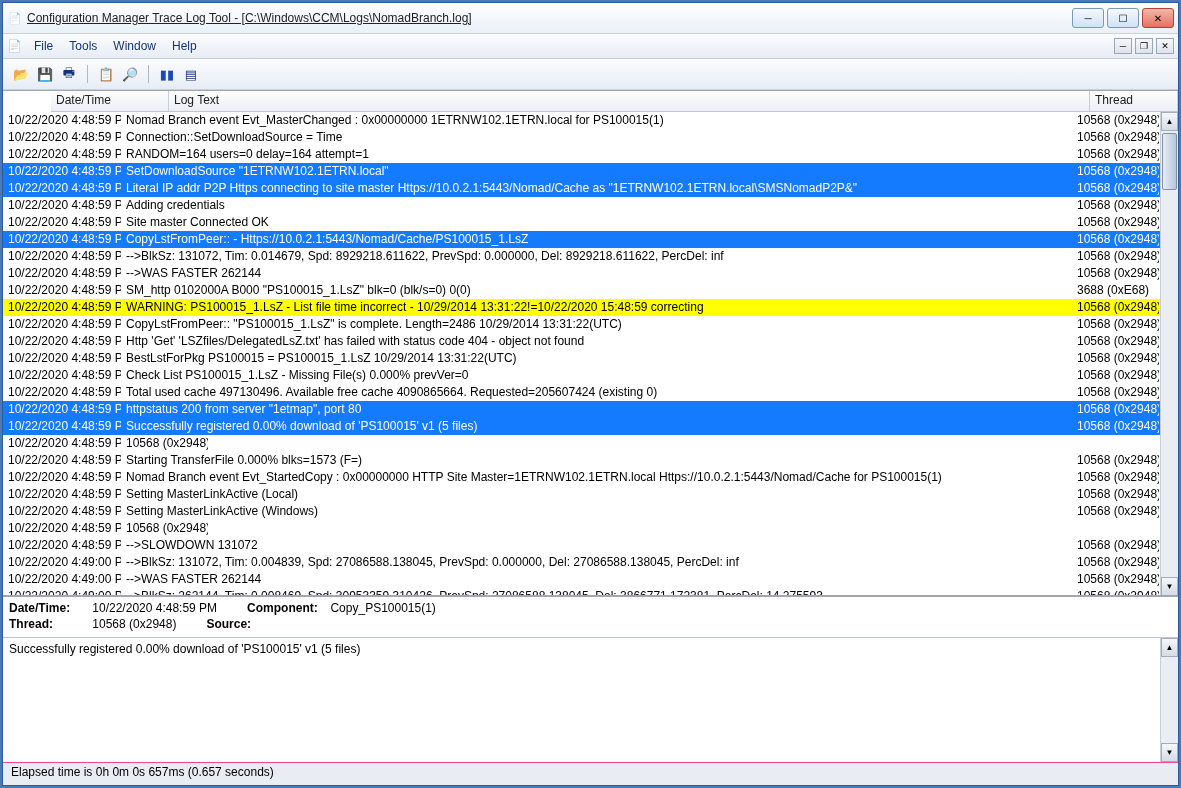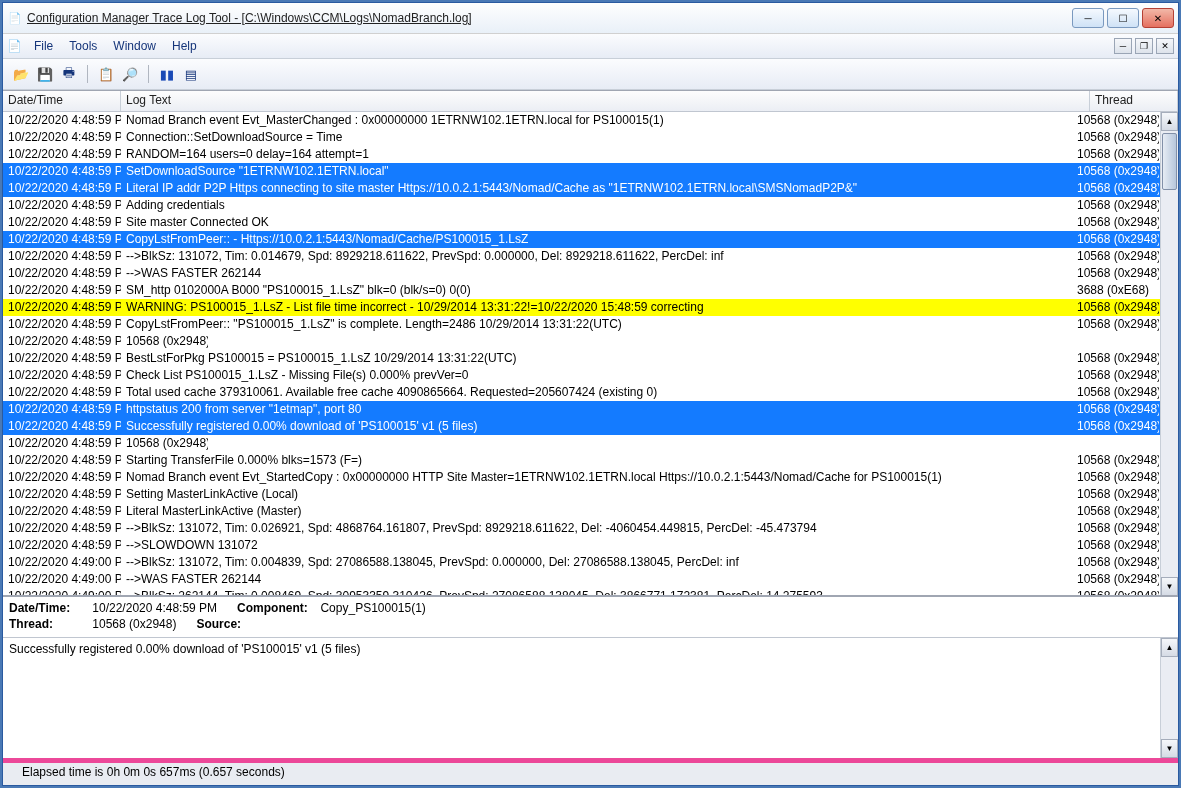--- a/index.html
+++ b/index.html
@@ -12,42 +12,42 @@
 .tb-btn.close{background:linear-gradient(#f2b8a8,#e57060);border-color:#b54034;}
 .menubar{height:24px;background:linear-gradient(#fbfcfe,#e7ecf5);display:flex;align-items:center;padding:0 4px;border-bottom:1px solid #c8cfd8;position:relative;}
 .menubar .doc-ctrl{display:flex;gap:3px;margin-left:auto;}
 .doc-ctrl .dc{width:16px;height:14px;border:1px solid #9aa5b5;background:linear-gradient(#f5f7fa,#dde3eb);font-size:9px;display:flex;align-items:center;justify-content:center;}
 .menubar .menu-item{padding:2px 8px;color:#15357a;}
 .toolbar{height:26px;background:linear-gradient(#fbfcfe,#e7ecf5);display:flex;align-items:center;padding:2px 8px;border-bottom:1px solid #c8cfd8;gap:4px;}
 .toolbar .tbtn{width:20px;height:20px;display:flex;align-items:center;justify-content:center;font-size:13px;color:#15357a;}
 .toolbar .sep{width:1px;height:18px;background:#b0b6c0;margin:0 4px;}
 .grid-wrap{flex:1;display:flex;overflow:hidden;border-top:1px solid #a0a6b2;}
 .grid{flex:1;overflow:hidden;}
-.grid-header{height:20px;background:linear-gradient(#fdfdfd,#ebeef4);display:flex;border-bottom:1px solid #c0c6d0;}
+.grid-header{height:20px;background:linear-gradient(#fdfdfd,#ebeef4);display:flex;border-bottom:1px solid #c0c6d0;margin-left:48px;}
 .grid-header .col{border-right:1px solid #c8cfd8;padding:2px 5px;box-sizing:border-box;color:#222;font-size:12px;}
 .scroll-area{position:relative;height:calc(100% - 20px);display:flex;}
 .rows{flex:1;overflow:hidden;background:#fff;}
 .row{height:17px;display:flex;align-items:center;font-size:12px;line-height:17px;white-space:nowrap;overflow:hidden;}
 .row .cell{padding:0 5px;box-sizing:border-box;overflow:hidden;white-space:nowrap;}
 .row .cell.thread{border-right:1px solid transparent;}
 .row.sel{background:#147bff;color:#fff;}
 .row.sel .cell{color:#fff;}
 .row.warn{background:#ffff00;}
 .vscroll{width:17px;background:#eaedf3;display:flex;flex-direction:column;border-left:1px solid #c8cfd8;}
 .vscroll .arrow{height:17px;background:linear-gradient(#f5f7fa,#d5dbe5);border:1px solid #a5adbb;display:flex;align-items:center;justify-content:center;font-size:8px;}
 .vscroll .track{flex:1;position:relative;}
 .vscroll .thumb{position:absolute;left:1px;right:1px;top:2px;height:55px;background:linear-gradient(90deg,#e6ecf4,#b6c6db);border:1px solid #8290a8;border-radius:2px;}
 .detail-pane{border-top:2px solid #a0a6b2;background:#fff;padding:4px 6px;font-size:12px;}
-.detail-pane .d-row{display:flex;gap:20px;margin-bottom:2px;}
+.detail-pane .d-row{display:flex;gap:30px;margin-bottom:2px;}
 .detail-pane .d-row b{font-weight:bold;}
 .detail-pane .d-lab{width:80px;display:inline-block;}
 .msg-pane{position:relative;border-top:1px solid #c0c6d0;background:#fff;flex:1;display:flex;}
 .msg-content{flex:1;padding:4px 6px;font-size:12px;}
 .msg-pane .vscroll{border-left:1px solid #c8cfd8;}
-.status{height:18px;background:#e9ecf2;border-top:5px solid #ec4899;padding:2px 19px;font-size:12px;}
+.status{height:18px;background:#e9ecf2;border-top:1px solid #ec4899;padding:2px 8px;font-size:12px;}
 .bottom-area{display:flex;flex-direction:column;height:190px;}
 .col-dt{width:118px;}
 .col-lt{flex:1;}
 .col-th{width:88px;}
 </style>
 </head>
 <body>
 
 <div class="window">
   <div class="titlebar">
@@ -154,35 +154,36 @@
               <div class="cell col-lt">WARNING: PS100015_1.LsZ - List file time incorrect - 10/29/2014 13:31:22!=10/22/2020 15:48:59 correcting</div>
               <div class="cell col-th thread">10568 (0x2948)</div>
             </div>
             <div class="row ">
               <div class="cell col-dt">10/22/2020 4:48:59 PM</div>
               <div class="cell col-lt">CopyLstFromPeer:: "PS100015_1.LsZ" is complete. Length=2486 10/29/2014 13:31:22(UTC)</div>
               <div class="cell col-th thread">10568 (0x2948)</div>
             </div>
             <div class="row ">
               <div class="cell col-dt">10/22/2020 4:48:59 PM</div>
+              <div class="cell col-lt">Http 'Get' 'LSZfiles/DelegatedLsZ.txt' has failed with status code 404 - object not found</div>
               <div class="cell col-th thread">10568 (0x2948)</div>
             </div>
             <div class="row ">
               <div class="cell col-dt">10/22/2020 4:48:59 PM</div>
               <div class="cell col-lt">BestLstForPkg PS100015 = PS100015_1.LsZ 10/29/2014 13:31:22(UTC)</div>
               <div class="cell col-th thread">10568 (0x2948)</div>
             </div>
             <div class="row ">
               <div class="cell col-dt">10/22/2020 4:48:59 PM</div>
               <div class="cell col-lt">Check List PS100015_1.LsZ - Missing File(s)  0.000%  prevVer=0</div>
               <div class="cell col-th thread">10568 (0x2948)</div>
             </div>
             <div class="row ">
               <div class="cell col-dt">10/22/2020 4:48:59 PM</div>
-              <div class="cell col-lt">Total used cache 379310061. Available free cache 4090865664. Requested=205607424 (existing 0)</div>
+              <div class="cell col-lt">Total used cache 497130496. Available free cache 4090865664. Requested=205607424 (existing 0)</div>
               <div class="cell col-th thread">10568 (0x2948)</div>
             </div>
             <div class="row sel">
               <div class="cell col-dt">10/22/2020 4:48:59 PM</div>
               <div class="cell col-lt">httpstatus 200 from server "1etmap", port 80</div>
               <div class="cell col-th thread">10568 (0x2948)</div>
             </div>
             <div class="row sel">
               <div class="cell col-dt">10/22/2020 4:48:59 PM</div>
               <div class="cell col-lt">Successfully registered 0.00% download of 'PS100015' v1 (5 files)</div>
@@ -202,26 +203,25 @@
               <div class="cell col-lt">Nomad Branch event Evt_StartedCopy : 0x00000000 HTTP Site Master=1ETRNW102.1ETRN.local Https://10.0.2.1:5443/Nomad/Cache for PS100015(1)</div>
               <div class="cell col-th thread">10568 (0x2948)</div>
             </div>
             <div class="row ">
               <div class="cell col-dt">10/22/2020 4:48:59 PM</div>
               <div class="cell col-lt">Setting MasterLinkActive (Local)</div>
               <div class="cell col-th thread">10568 (0x2948)</div>
             </div>
             <div class="row ">
               <div class="cell col-dt">10/22/2020 4:48:59 PM</div>
-              <div class="cell col-lt">Literal MasterLinkActive (Master)</div>
-              <div class="cell col-th thread">10568 (0x2948)</div>
-            </div>
-            <div class="row ">
-              <div class="cell col-dt">10/22/2020 4:48:59 PM</div>
-              <div class="cell col-lt">--&gt;BlkSz: 131072, Tim: 0.026921, Spd: 4868764.161807, PrevSpd: 8929218.611622, Del: -4060454.449815, PercDel: -45.473794</div>
+              <div class="cell col-lt">Setting MasterLinkActive (Windows)</div>
+              <div class="cell col-th thread">10568 (0x2948)</div>
+            </div>
+            <div class="row ">
+              <div class="cell col-dt">10/22/2020 4:48:59 PM</div>
               <div class="cell col-th thread">10568 (0x2948)</div>
             </div>
             <div class="row ">
               <div class="cell col-dt">10/22/2020 4:48:59 PM</div>
               <div class="cell col-lt">--&gt;SLOWDOWN 131072</div>
               <div class="cell col-th thread">10568 (0x2948)</div>
             </div>
             <div class="row ">
               <div class="cell col-dt">10/22/2020 4:49:00 PM</div>
               <div class="cell col-lt">--&gt;BlkSz: 131072, Tim: 0.004839, Spd: 27086588.138045, PrevSpd: 0.000000, Del: 27086588.138045, PercDel: inf</div>

